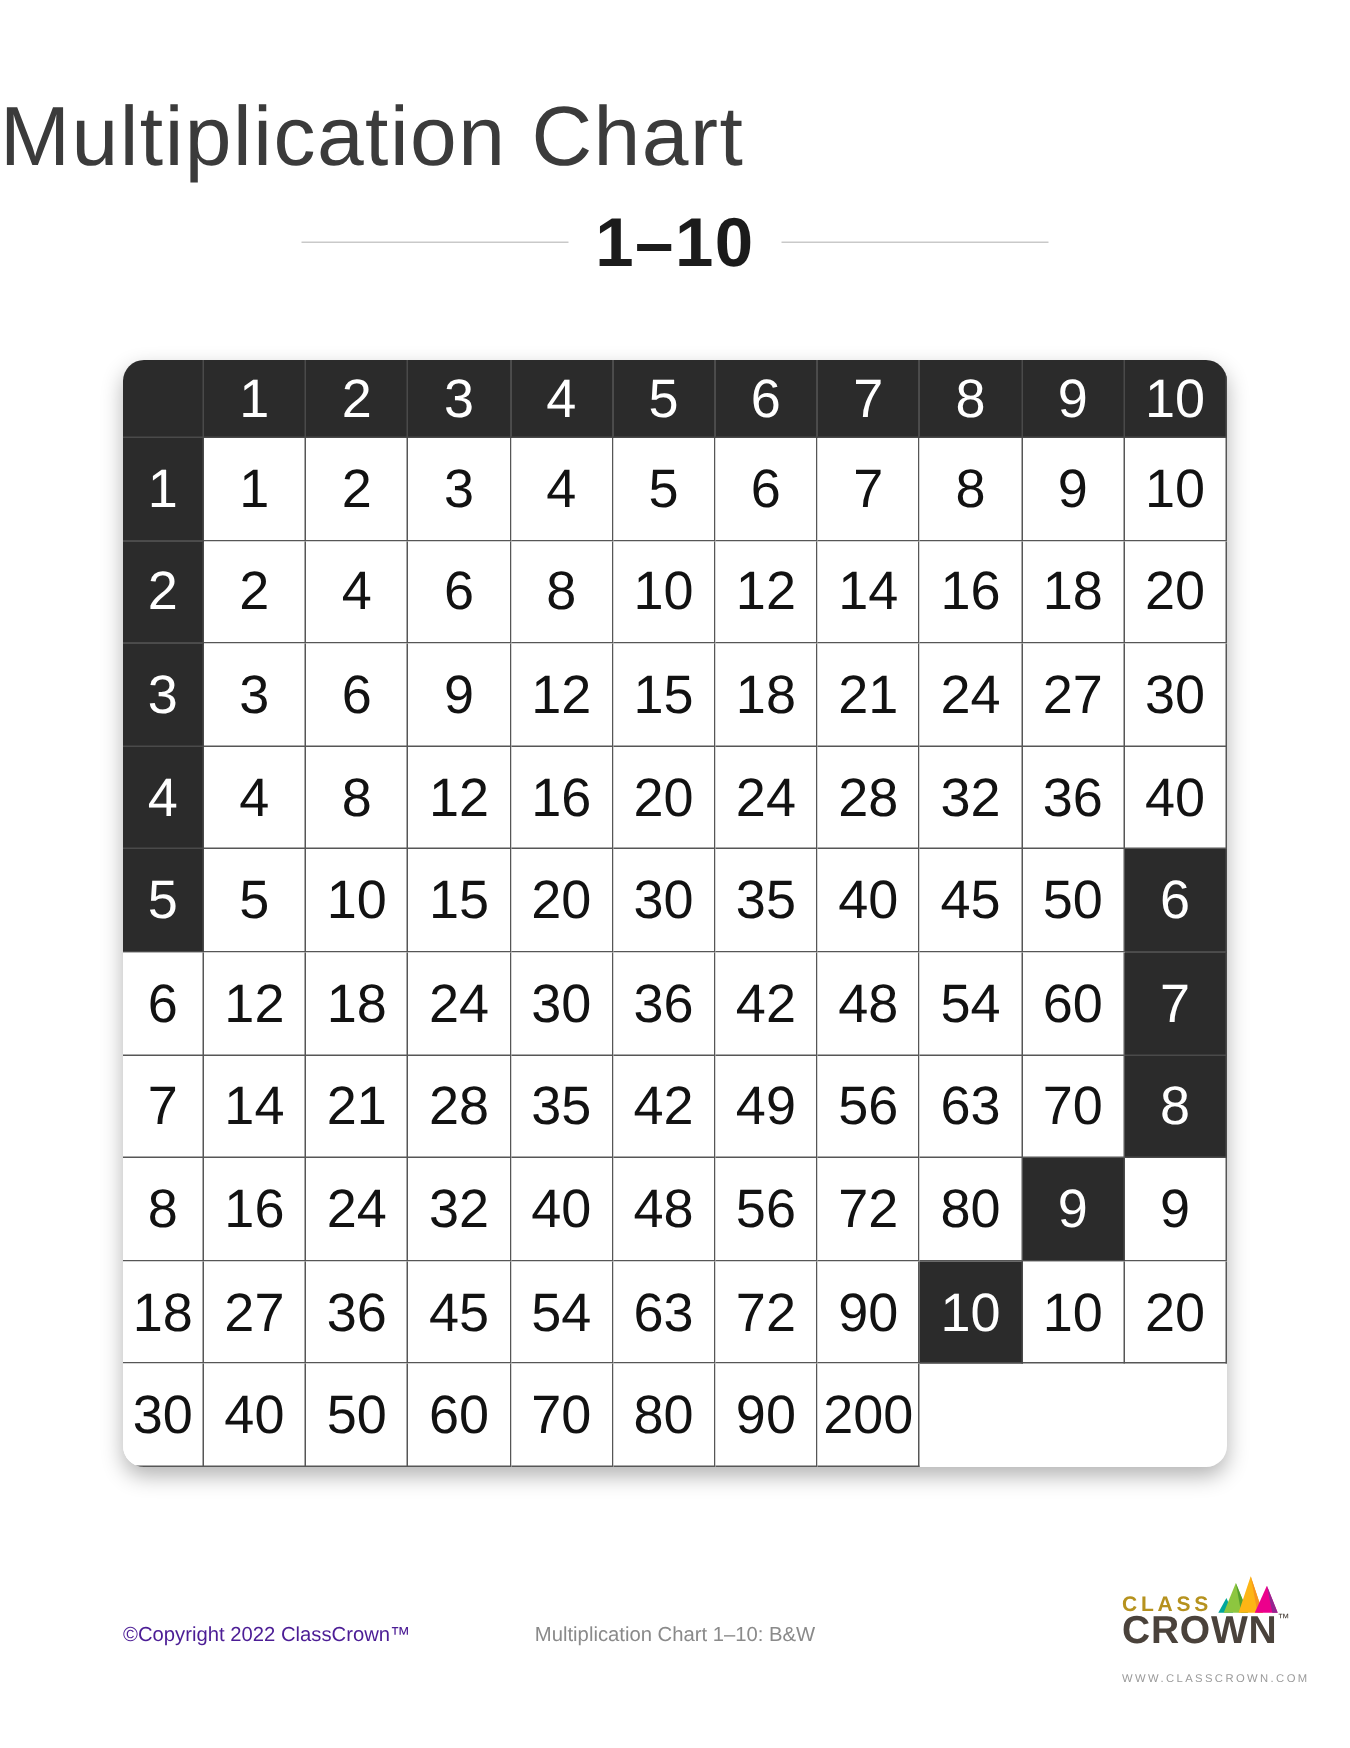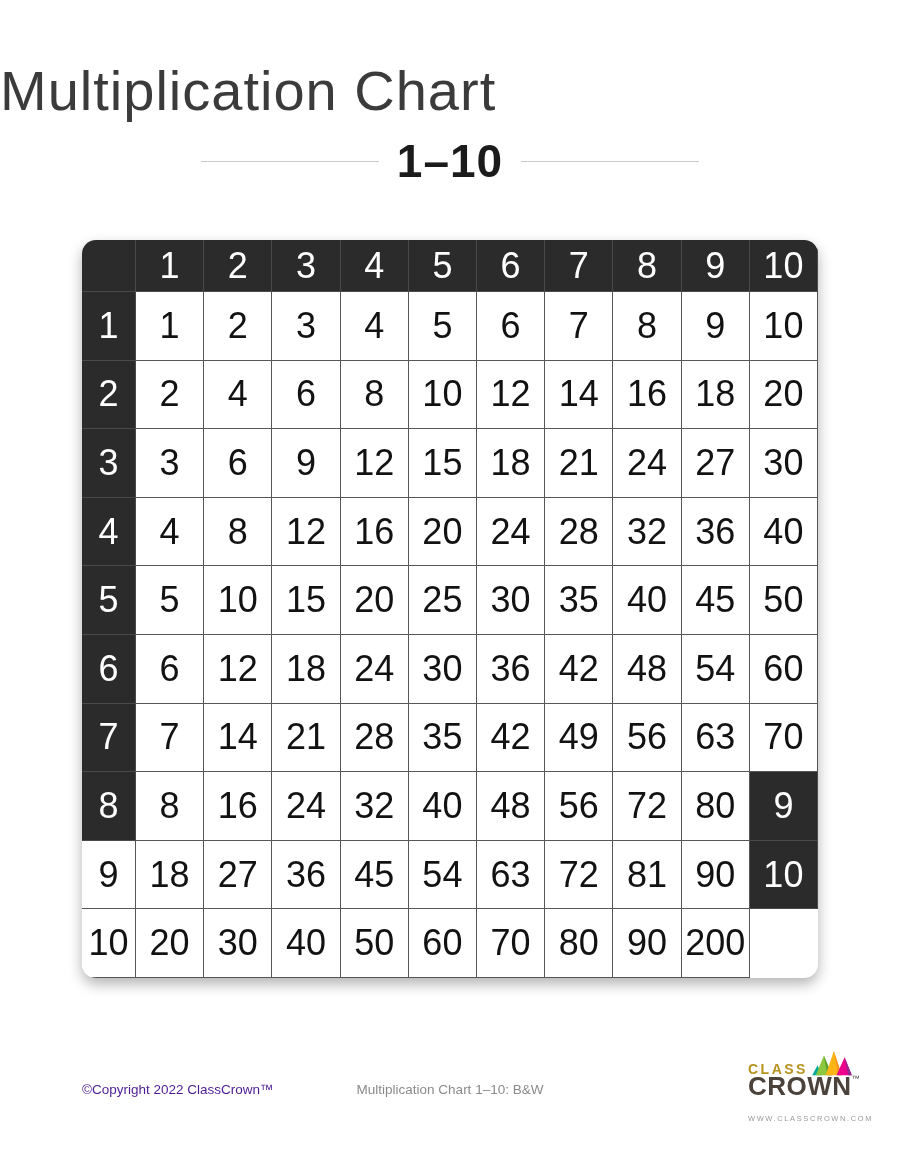--- a/index.html
+++ b/index.html
@@ -150,21 +150,20 @@
     <div class="cell body">24</div>
     <div class="cell body">28</div>
     <div class="cell body">32</div>
     <div class="cell body">36</div>
     <div class="cell body">40</div>
     <div class="cell dark row-head">5</div>
     <div class="cell body">5</div>
     <div class="cell body">10</div>
     <div class="cell body">15</div>
     <div class="cell body">20</div>
-    <div class="cell body">25</div>
     <div class="cell body">30</div>
     <div class="cell body">35</div>
     <div class="cell body">40</div>
     <div class="cell body">45</div>
     <div class="cell body">50</div>
     <div class="cell dark row-head">6</div>
     <div class="cell body">6</div>
     <div class="cell body">12</div>
     <div class="cell body">18</div>
     <div class="cell body">24</div>
@@ -197,21 +196,20 @@
     <div class="cell body">80</div>
     <div class="cell dark row-head">9</div>
     <div class="cell body">9</div>
     <div class="cell body">18</div>
     <div class="cell body">27</div>
     <div class="cell body">36</div>
     <div class="cell body">45</div>
     <div class="cell body">54</div>
     <div class="cell body">63</div>
     <div class="cell body">72</div>
-    <div class="cell body">81</div>
     <div class="cell body">90</div>
     <div class="cell dark row-head">10</div>
     <div class="cell body">10</div>
     <div class="cell body">20</div>
     <div class="cell body">30</div>
     <div class="cell body">40</div>
     <div class="cell body">50</div>
     <div class="cell body">60</div>
     <div class="cell body">70</div>
     <div class="cell body">80</div>

